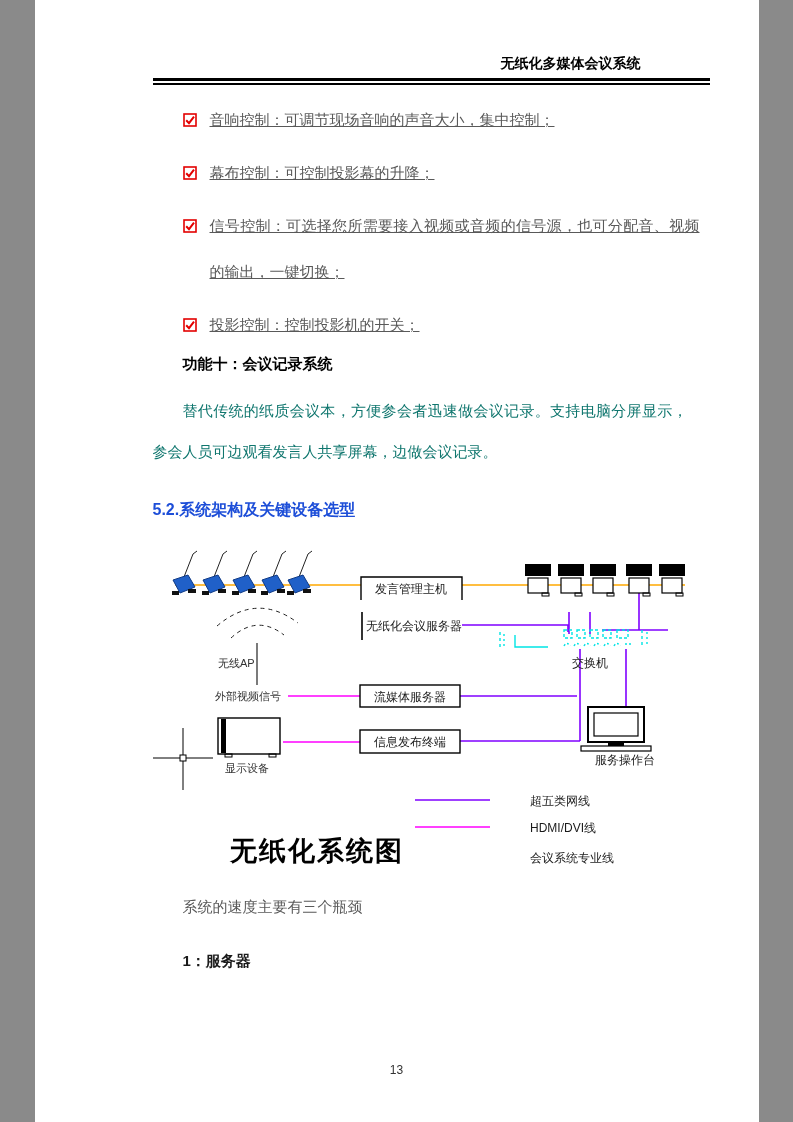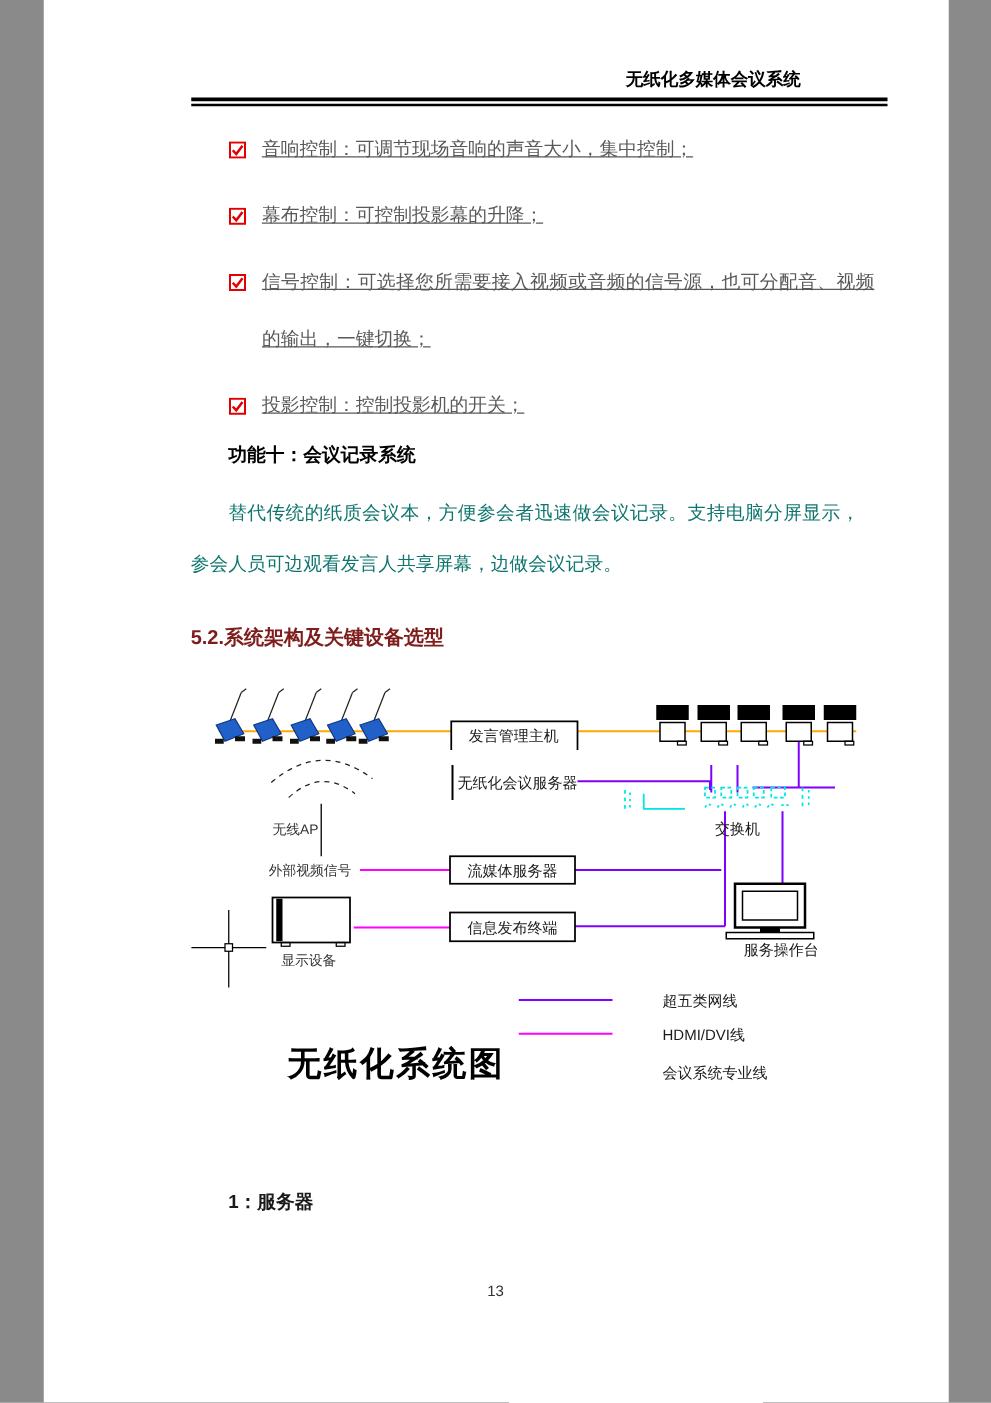--- a/index.html
+++ b/index.html
@@ -13,24 +13,24 @@
     border-top:3px solid #000;border-bottom:2px solid #000;}
   
   .checklist{position:absolute;top:97px;left:148px;width:527px;}
   .chk-item{display:flex;align-items:flex-start;margin-bottom:7px;}
   .chk-box{flex:0 0 auto;margin-top:16px;margin-right:13px;line-height:0;}
   .chk-text{width:490px;font-size:15px;line-height:46px;color:#595959;text-align:justify;text-decoration:underline;}
   
   .feature-heading{position:absolute;top:355px;left:148px;font-size:15px;font-weight:bold;color:#000;}
   .feature-para{position:absolute;top:390px;left:118px;width:535px;font-size:15px;line-height:41px;
     color:#0f766e;text-align:justify;text-indent:2em;}
-  .section-heading{position:absolute;top:500px;left:118px;font-size:16px;font-weight:bold;color:#7f1d1d;}
+  .section-heading{position:absolute;top:500px;left:118px;font-size:16px;font-weight:bold;color:#1d4ed8;}
   .bottleneck{position:absolute;top:898px;left:118px;width:535px;font-size:15px;color:#595959;text-indent:2em;}
   .server-heading{position:absolute;top:952px;left:148px;font-size:15px;font-weight:bold;color:#1a1a1a;}
-  .page-num{position:absolute;top:1026px;left:0;width:100%;text-align:center;font-size:12px;color:#333;}
+  .page-num{position:absolute;top:1063px;left:0;width:100%;text-align:center;font-size:12px;color:#333;}
   
   .dt{font-family:"Liberation Sans","DejaVu Sans",sans-serif;font-size:12px;fill:#1a1a1a;}
   .dt-sm{font-family:"Liberation Sans","DejaVu Sans",sans-serif;font-size:11px;fill:#333;}
   .diagram-title{font-family:"Liberation Sans","DejaVu Sans",sans-serif;font-size:27px;font-weight:bold;fill:#000;letter-spacing:2px;}
 </style>
 </head>
 <body>
 
 <div class="page">
 
@@ -234,17 +234,18 @@
       <line x1="262" y1="250" x2="337" y2="250" stroke="#7F00FF" stroke-width="1.6"></line>
       <text class="dt" x="377" y="255">超五类网线</text>
       <line x1="262" y1="277" x2="337" y2="277" stroke="#FF00FF" stroke-width="1.6"></line>
       <text class="dt" x="377" y="282">HDMI/DVI线</text>
       <text class="dt" x="377" y="312">会议系统专业线</text>
     </g>
 
     <text class="diagram-title" x="77" y="310">无纸化系统图</text>
   </svg>
 
+  <div class="bottleneck">系统的速度主要有三个瓶颈</div>
   <div class="server-heading">1：服务器</div>
 
   <div class="page-num">13</div>
 
 </div>
 
 </body></html>

